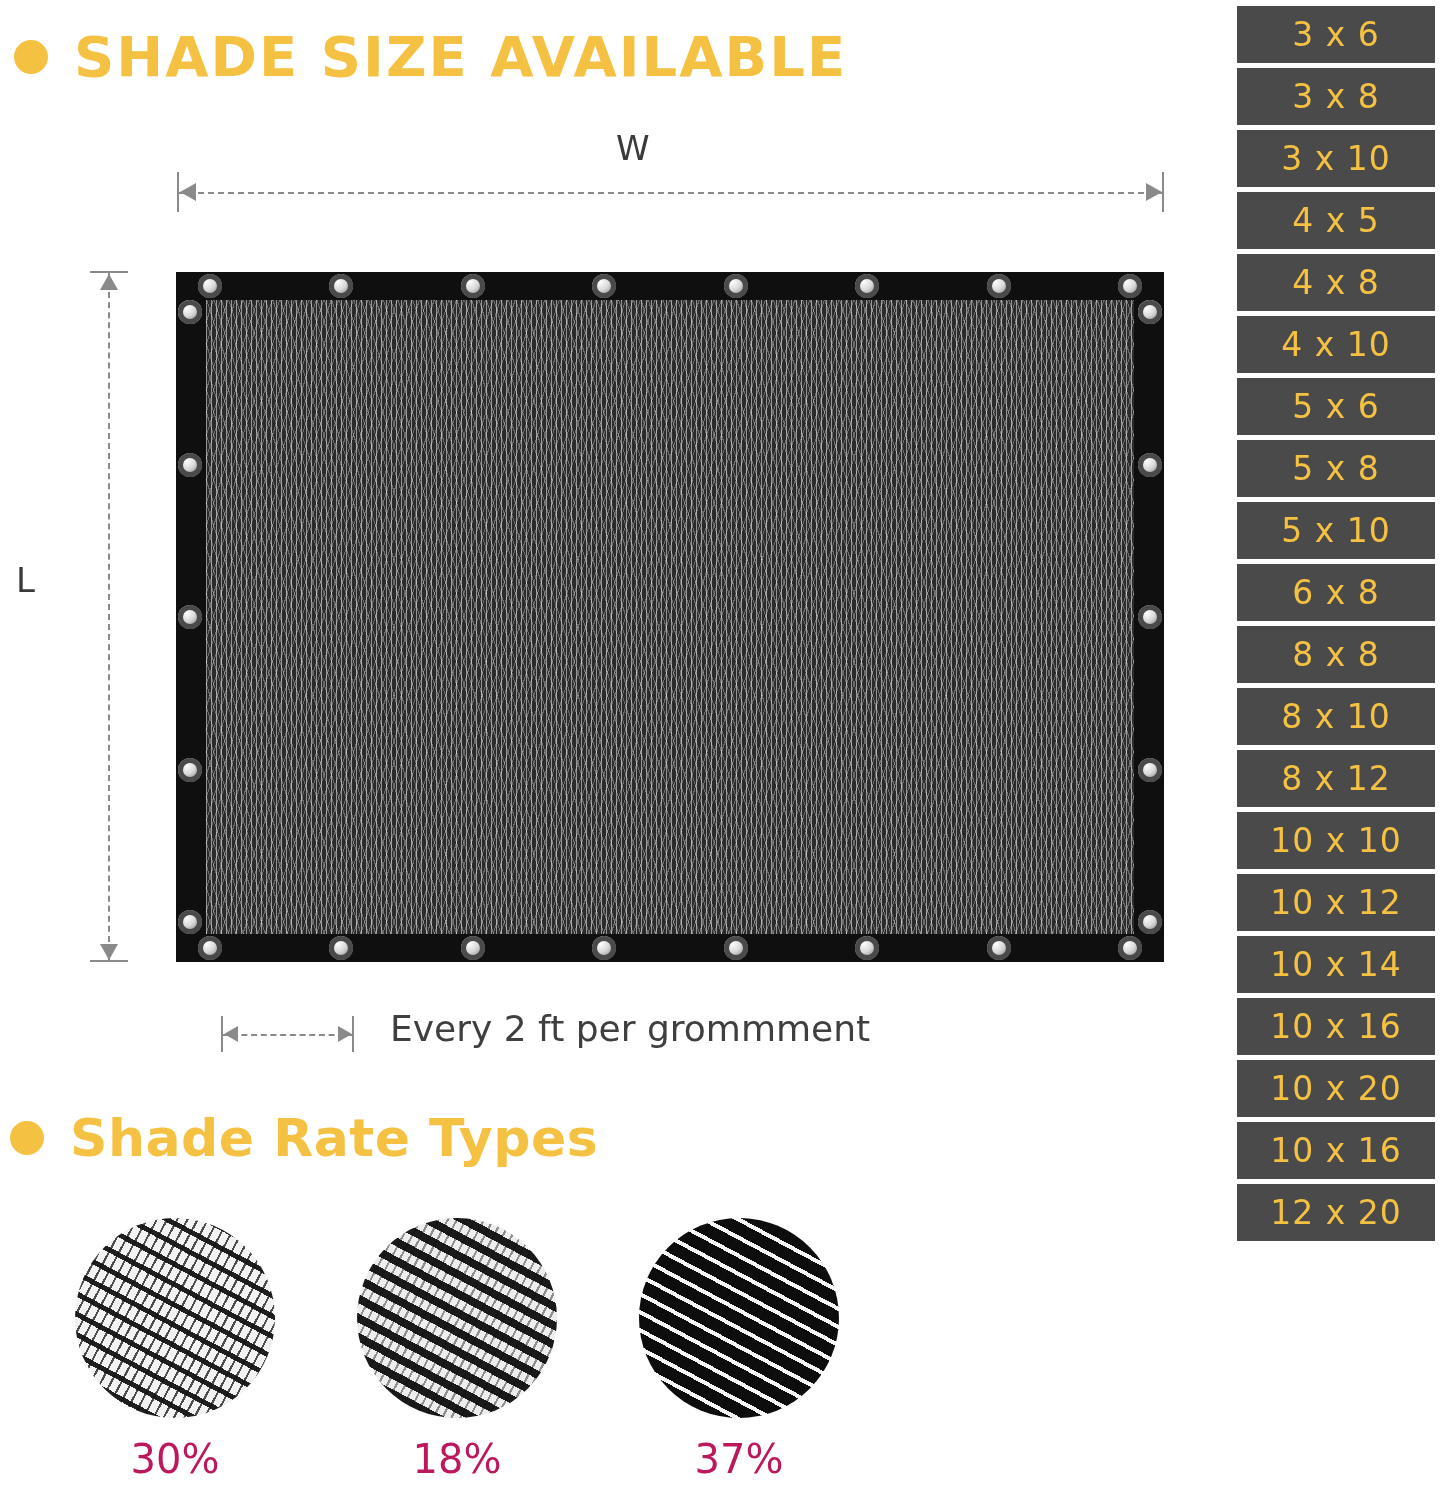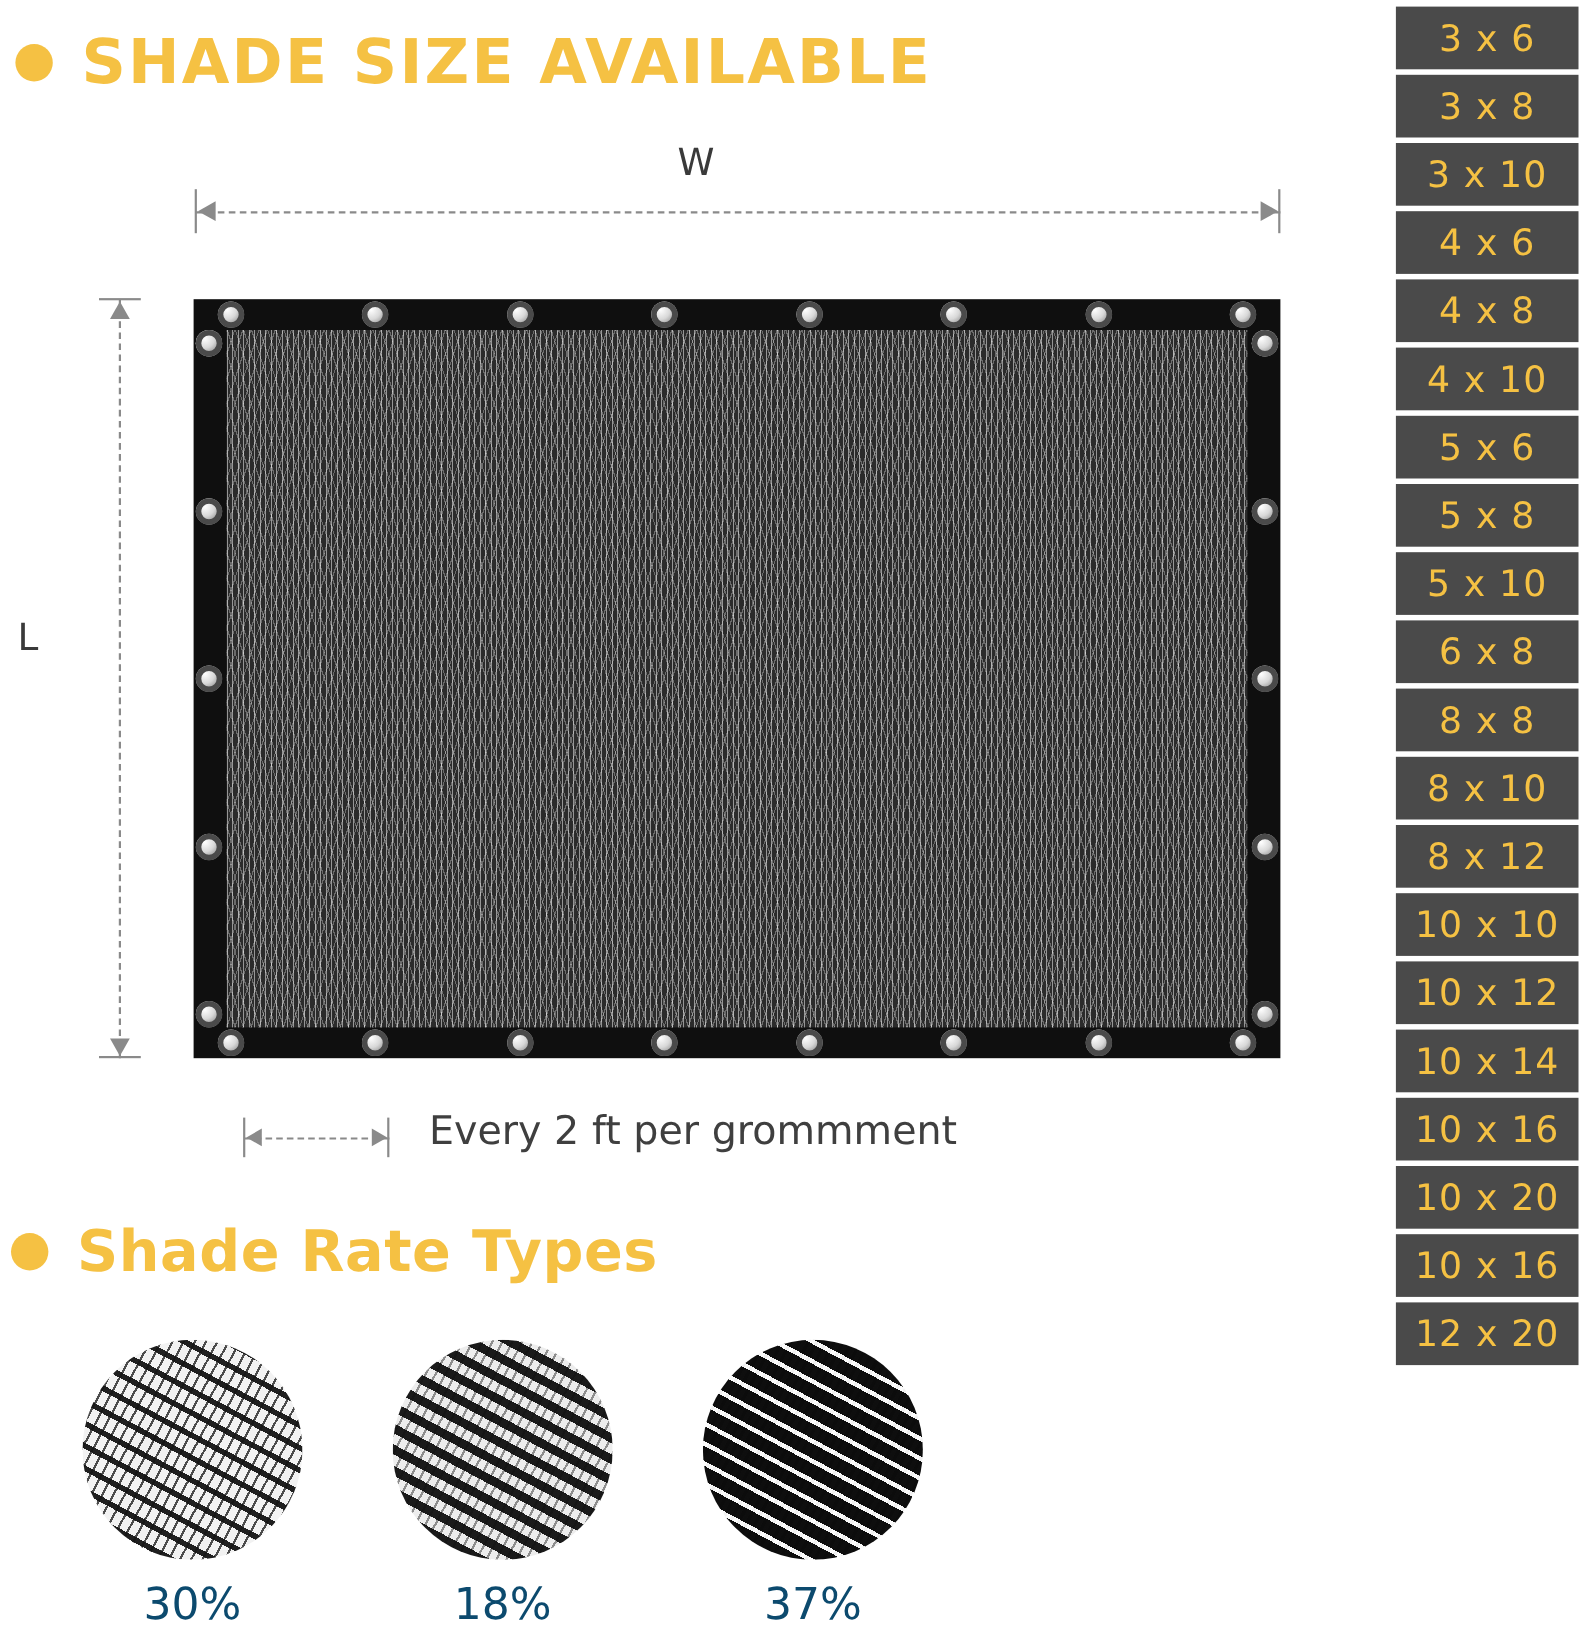--- a/index.html
+++ b/index.html
@@ -266,21 +266,21 @@
     width: 200px;
     height: 200px;
     border-radius: 50%;
     margin: 0 auto;
     overflow: hidden;
     position: relative;
   }
   .swatch-label {
     margin-top: 18px;
     font-size: 40px;
-    color: #0c4a6e;
+    color: #be185d;
     font-family: "DejaVu Sans", sans-serif;
   }
 
   .mesh30 {
     background:
       repeating-linear-gradient(28deg,
         rgba(20,20,20,0.95) 0px, rgba(20,20,20,0.95) 5px,
         rgba(255,255,255,0) 5px, rgba(255,255,255,0) 18px),
       repeating-linear-gradient(118deg,
         rgba(20,20,20,0.75) 0px, rgba(20,20,20,0.75) 2px,
@@ -316,21 +316,21 @@
         rgba(15,15,15,0.8) 0px, rgba(15,15,15,0.8) 4px,
         rgba(255,255,255,0) 4px, rgba(255,255,255,0) 6px),
       #1c1c1c;
   }
 
   
   .size-list {
     position: absolute;
     right: 10px;
     top: 6px;
-    width: 166px;
+    width: 198px;
     display: flex;
     flex-direction: column;
     gap: 5px;
   }
   .size-chip {
     height: 57px;
     background: #4a4a4a;
     color: #f5c143;
     font-size: 33px;
     display: flex;
@@ -423,21 +423,21 @@
     <div class="swatch-cell" style="left: 564px;">
       <div class="swatch-circle mesh70"></div>
       <div class="swatch-label">37%</div>
     </div>
   </div>
 
 <div class="size-list" id="size-list">
     <div class="size-chip">3 x 6</div>
     <div class="size-chip">3 x 8</div>
     <div class="size-chip">3 x 10</div>
-    <div class="size-chip">4 x 6</div>
+    <div class="size-chip">4 x 5</div>
     <div class="size-chip">4 x 8</div>
     <div class="size-chip">4 x 10</div>
     <div class="size-chip">5 x 6</div>
     <div class="size-chip">5 x 8</div>
     <div class="size-chip">5 x 10</div>
     <div class="size-chip">6 x 8</div>
     <div class="size-chip">8 x 8</div>
     <div class="size-chip">8 x 10</div>
     <div class="size-chip">8 x 12</div>
     <div class="size-chip">10 x 10</div>

